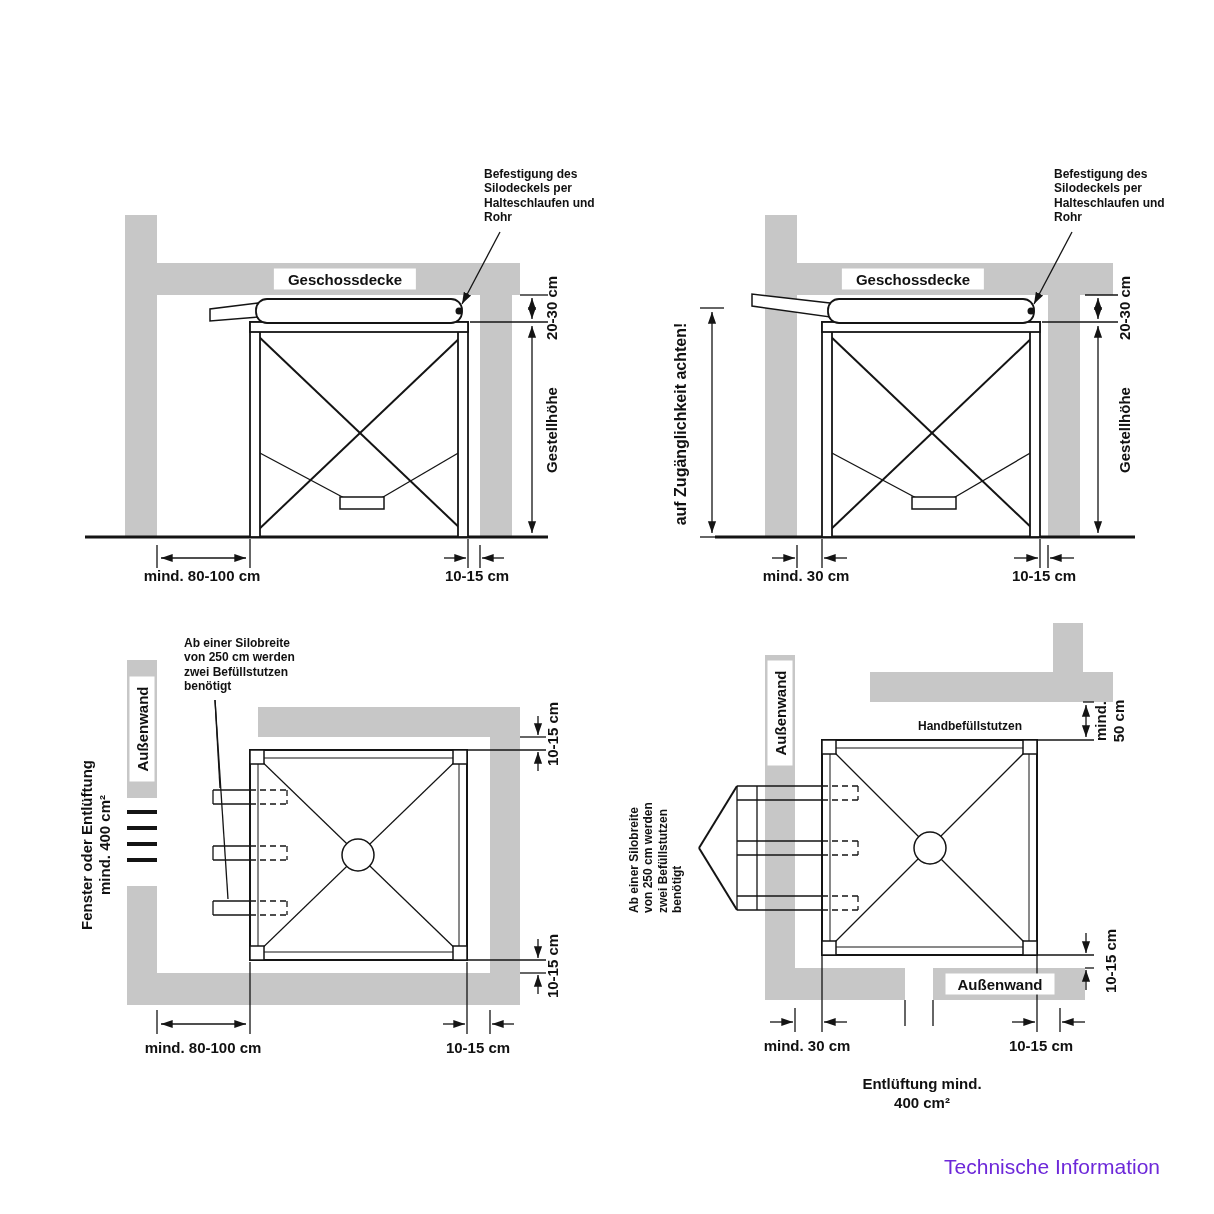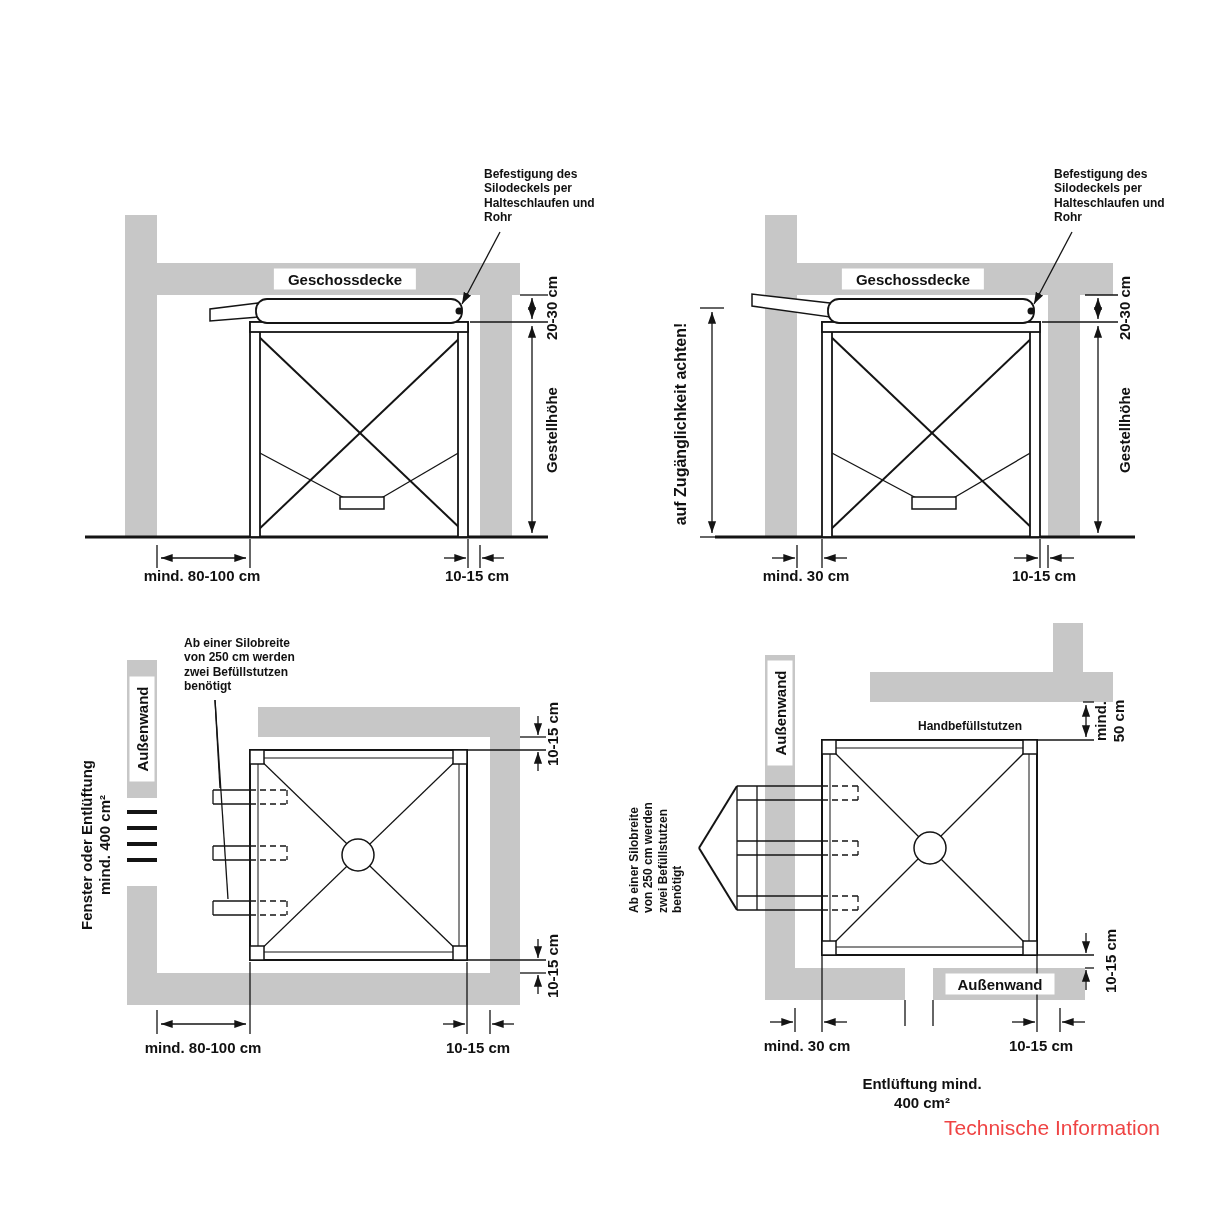--- a/index.html
+++ b/index.html
@@ -14,21 +14,21 @@
   svg .floor{stroke-width:3;}
   svg .grille{stroke-width:4;}
   .lab{position:absolute;font:700 15px "Liberation Sans",sans-serif;color:#111;}
   .ctr{transform:translate(-50%,-50%);white-space:nowrap;}
   .rot{transform:translate(-50%,-50%) rotate(-90deg);white-space:nowrap;}
   .rotblk{transform:translate(-50%,-50%) rotate(-90deg);text-align:center;line-height:1.2;}
   .ctrblk{transform:translate(-50%,-50%);text-align:center;line-height:1.25;}
   .small{font-size:12px;line-height:1.2;}
   .box{background:#fff;padding:2px 14px;}
   .vbox{background:#fff;padding:4px 10px;}
-  .footer{position:absolute;right:12px;top:1116px;font:400 21px "Liberation Sans",sans-serif;color:#ef4444;}
+  .footer{position:absolute;right:12px;top:1155px;font:400 21px "Liberation Sans",sans-serif;color:#6d28d9;}
 </style>
 </head>
 <body>
 
 <div id="stage">
 
 <svg width="1214" height="1214" viewBox="0 0 1214 1214">
   <defs>
     <marker id="ar" viewBox="0 0 10 10" refX="10" refY="5" markerWidth="9" markerHeight="9" orient="auto-start-reverse">
       <path d="M0,1.5 L10,5 L0,8.5 Z" fill="#141414"></path>

